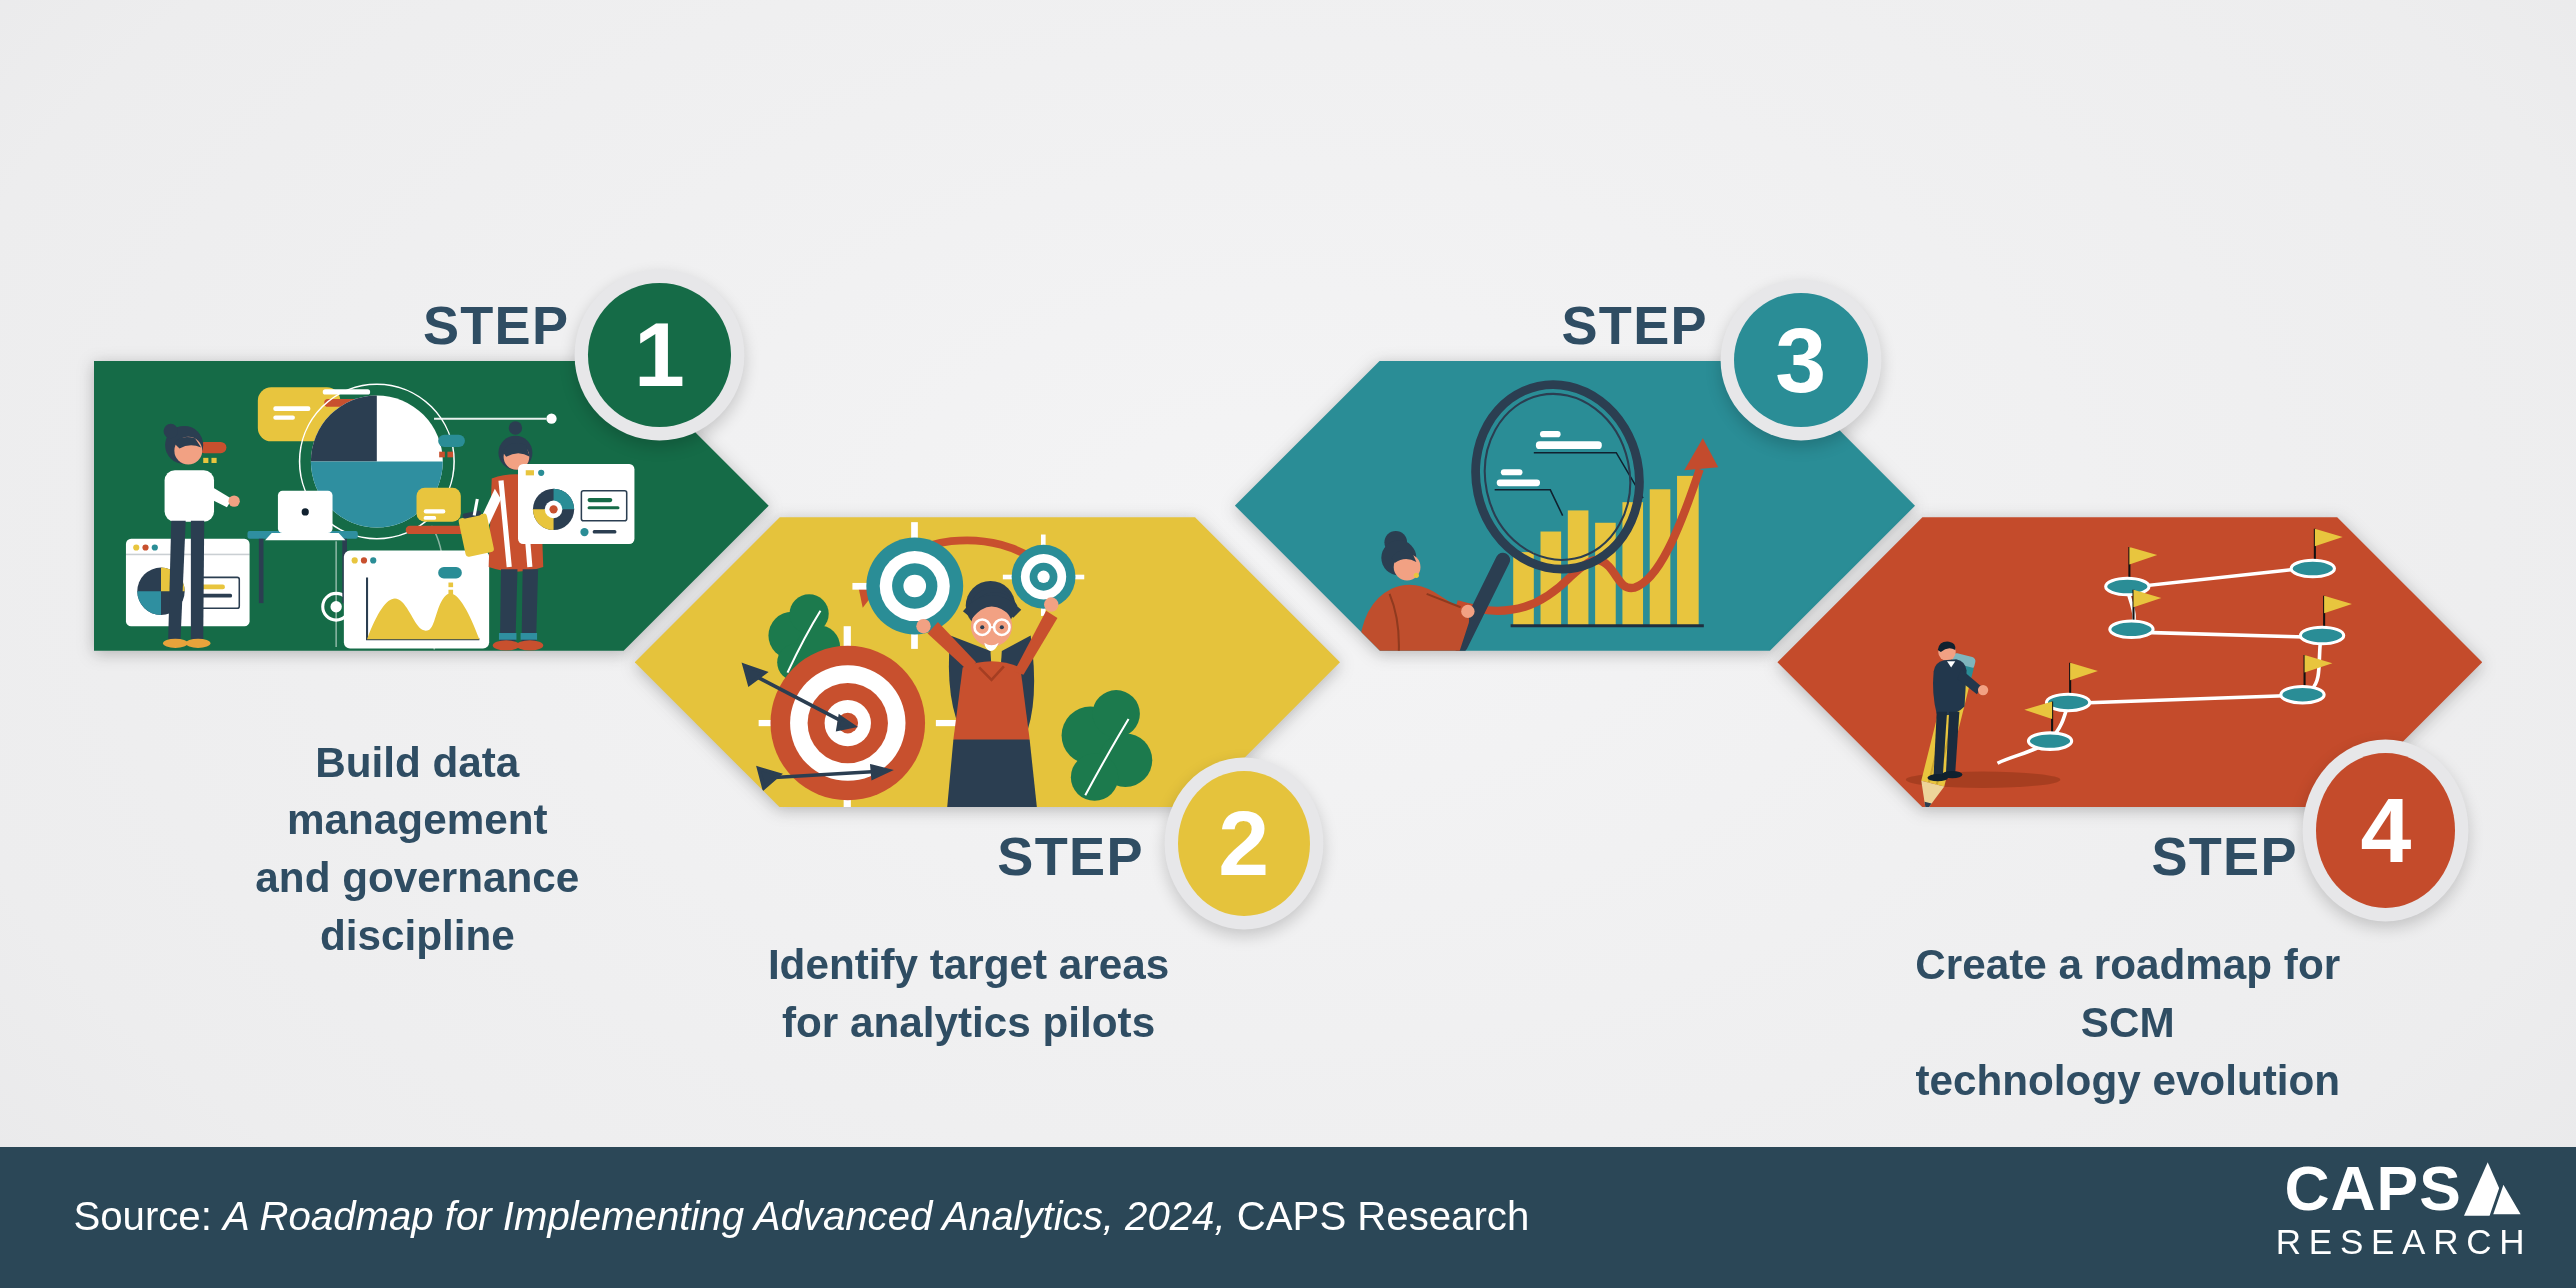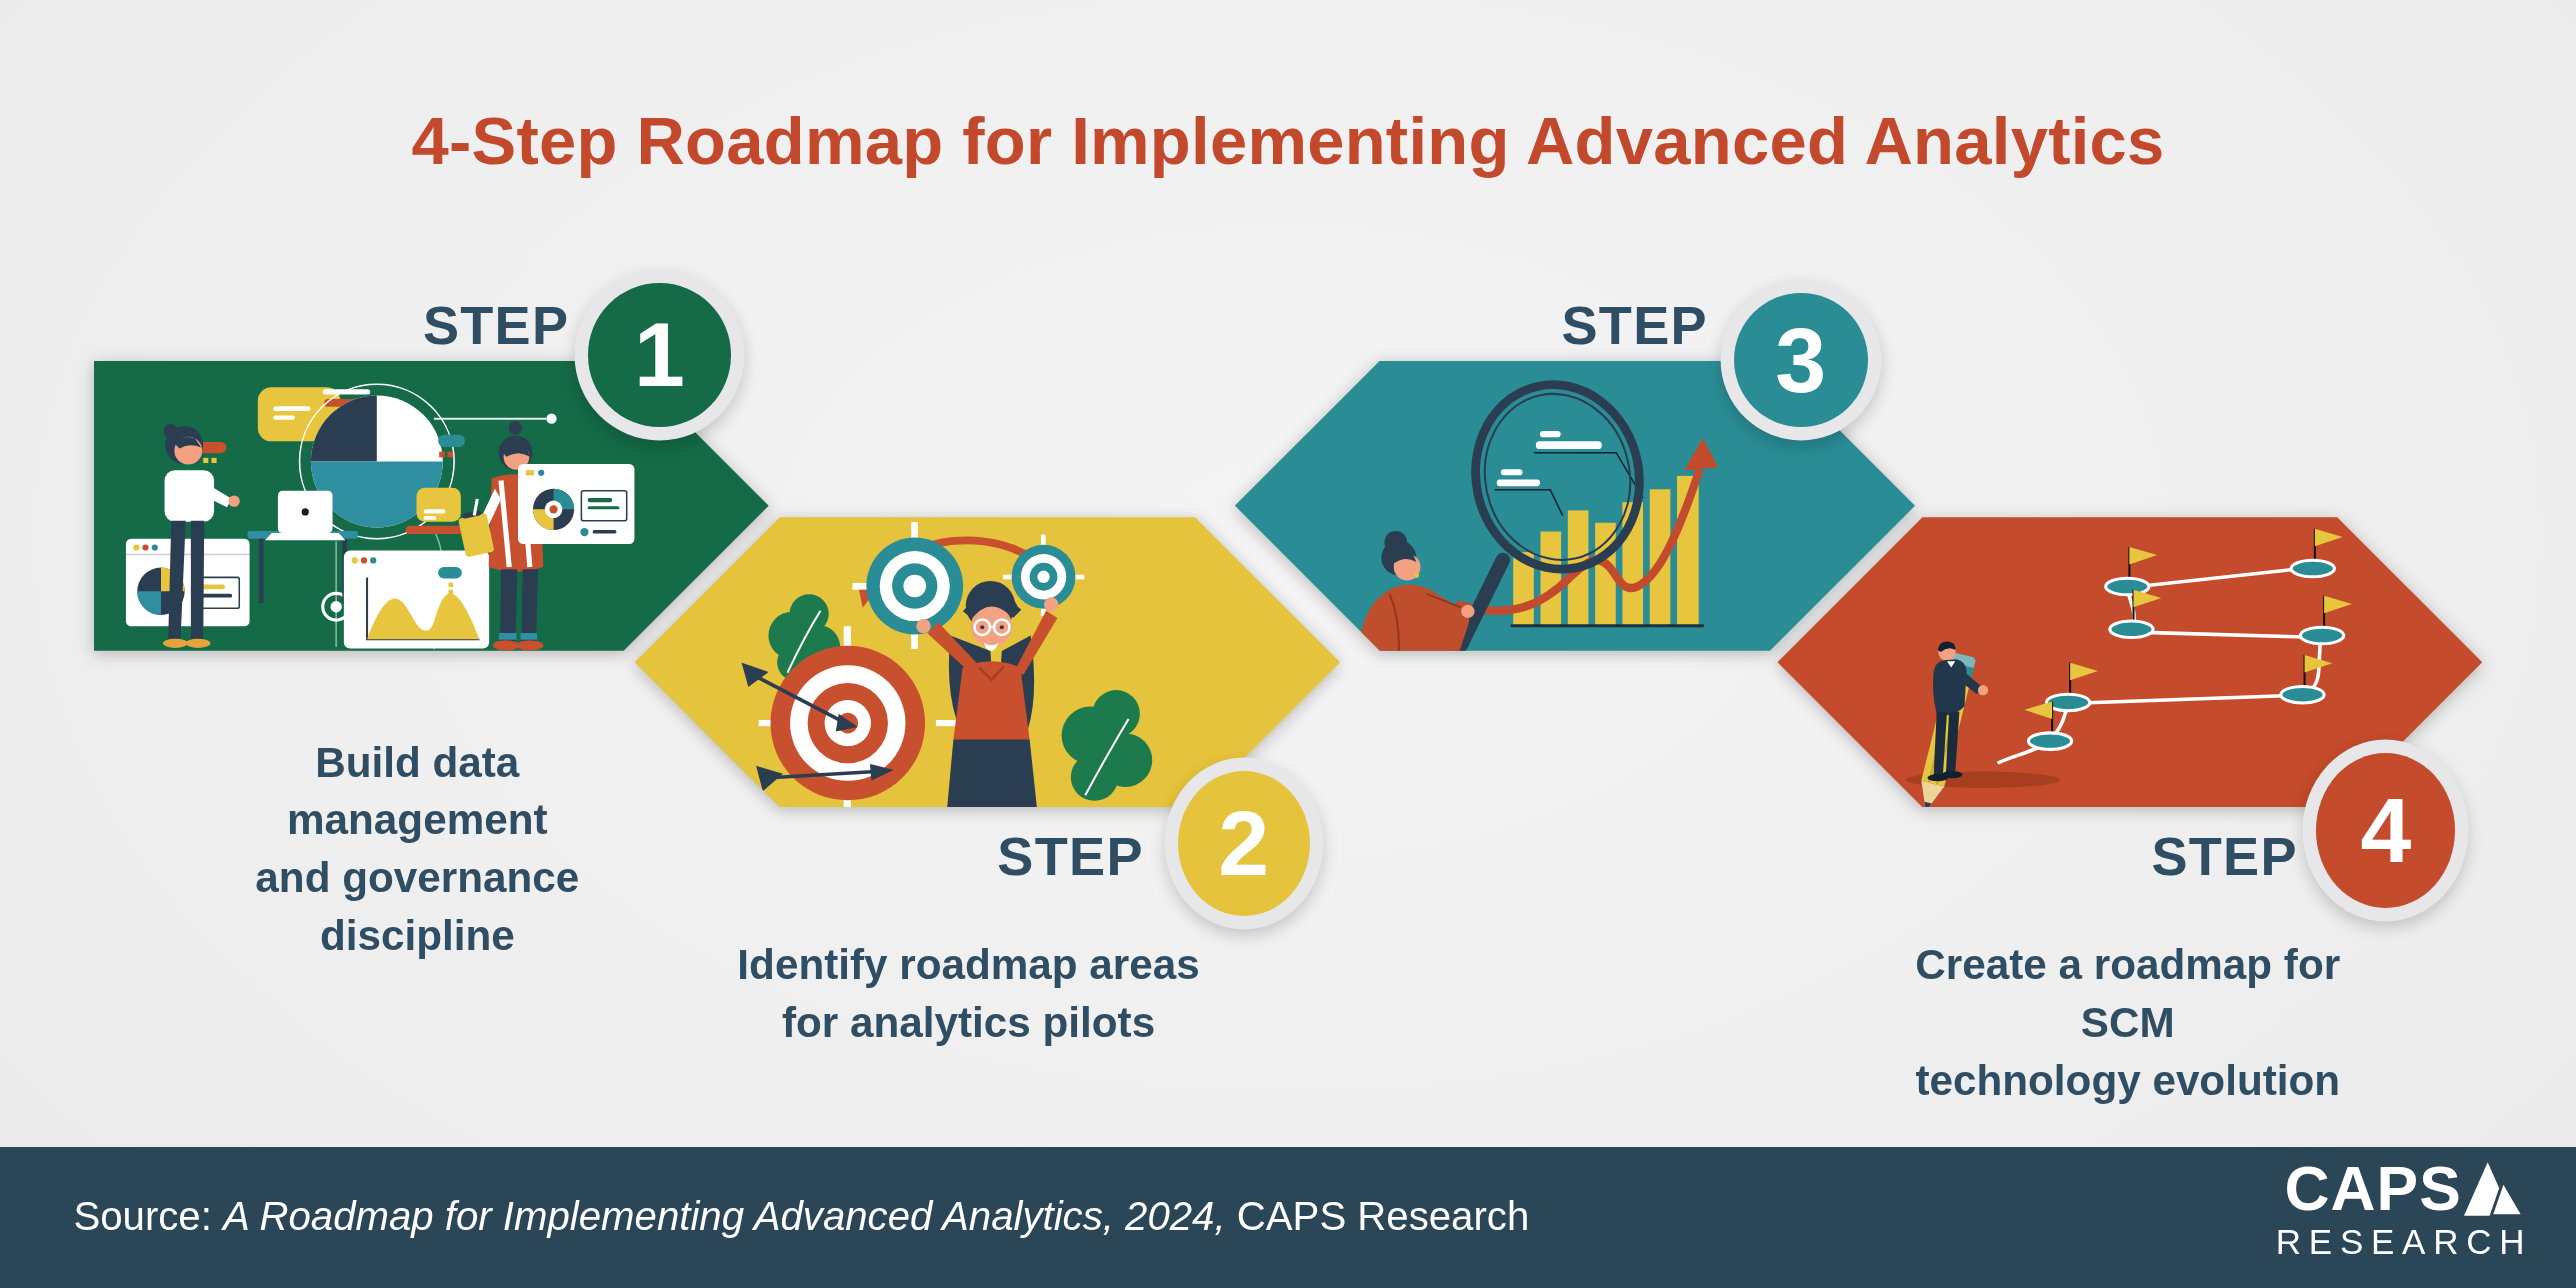--- a/index.html
+++ b/index.html
@@ -60,21 +60,20 @@
   .logo-top{display:flex;align-items:flex-end;justify-content:center;gap:.1vw;
     font-size:2.42vw;font-weight:bold;letter-spacing:.04vw;line-height:2.2vw;}
   .logo-top svg{width:2.3vw;height:2.25vw;display:block;}
   .logo-bottom{font-size:1.36vw;letter-spacing:.30vw;margin-top:.18vw;font-weight:normal;}
 </style>
 </head>
 <body>
 
 <div class="stage">
 
-  <h1 class="title" style="color: rgb(195, 73, 44);">4-Step Roadmap for Implementing Advanced Analytics</h1>
 
   <div class="arrow-wrap a1">
     <div class="arrow clip-first" style="background-color: rgb(21, 107, 71);">
       <svg viewBox="0 0 1310 563" preserveAspectRatio="none">
 
         <path d="M160,345 V235 Q160,218 178,218 H205" fill="none" stroke="#ffffff" stroke-width="4" opacity=".8"></path>
         <path d="M660,112 H878" fill="none" stroke="#ffffff" stroke-width="4" opacity=".9"></path>
         <circle cx="888" cy="112" r="10" fill="#ffffff"></circle>
         <path d="M470,350 V555" fill="none" stroke="#ffffff" stroke-width="3" opacity=".5"></path>
         <path d="M655,320 Q700,390 660,560" fill="none" stroke="#ffffff" stroke-width="3" opacity=".5"></path>
@@ -396,21 +395,21 @@
       <span>3</span>
     </div>
   <div class="badge c4" style="background-color: rgb(196, 75, 43);">
       <span>4</span>
     </div>
 
   <div class="caption cap1">Build data
 management
 and governance
 discipline</div>
-  <div class="caption cap2">Identify roadmap areas
+  <div class="caption cap2">Identify target areas
 for analytics pilots</div>
   <div class="caption cap4">Create a roadmap for SCM
 technology evolution</div>
 
   <div class="footer" style="background-color: rgb(43, 71, 87);">
     <p class="source"><span>Source: </span><em>A Roadmap for Implementing Advanced Analytics, 2024,</em><span> CAPS Research</span></p>
     <div class="logo">
       <div class="logo-top">
         <span>CAPS</span>
         <svg viewBox="0 0 100 90">

